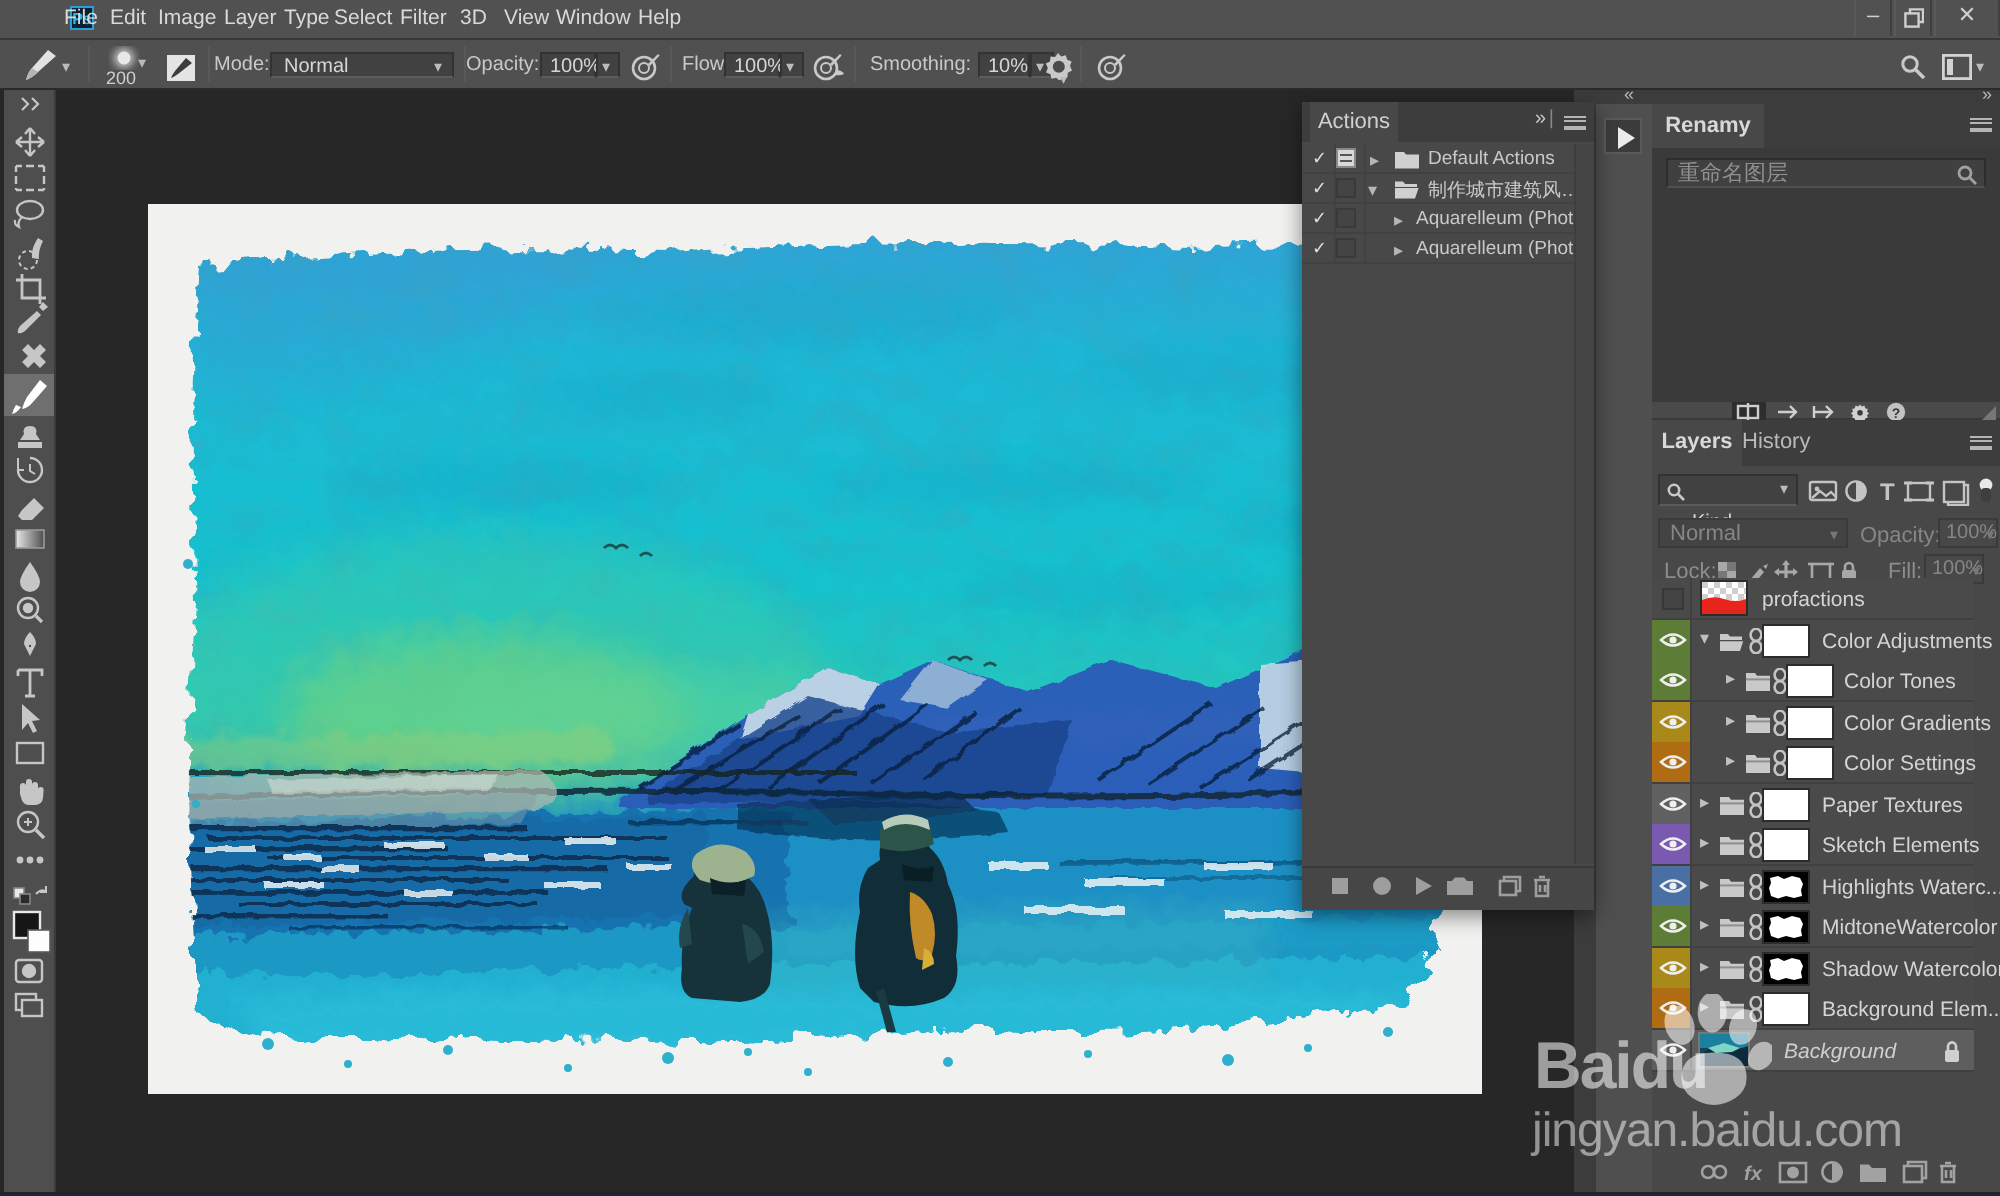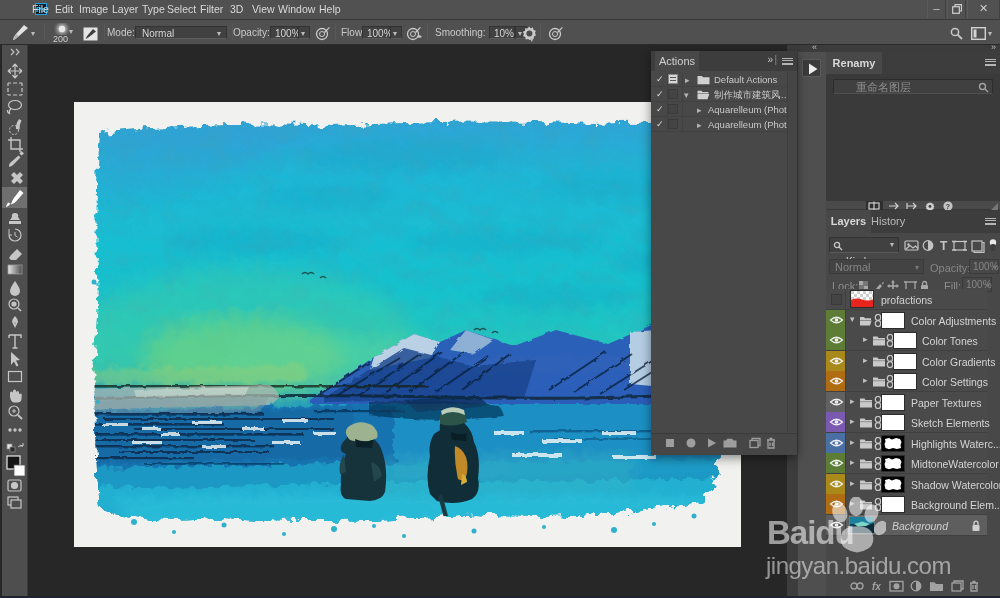--- a/index.html
+++ b/index.html
@@ -423,21 +423,21 @@
           <path d="M6,3.5 L14.5,9 L6,14.5 Z" fill="#ececec"></path>
         </svg></div>
     </div>
   <div id="rightdock">
 
     <div class="tstrip" style="top:0;height:22px;">
       <div class="ptab" style="left:0;top:0;width:56px;height:22px;line-height:22px;text-align:center;font-weight:bold;">Renamy</div>
       <div class="hamb" style="right:4px;top:7px;"></div>
     </div>
     <div class="abs" style="left:0;top:22px;width:174px;height:136px;background:#3a3a3a;">
-      <div class="abs" style="left:7px;top:5px;width:160px;height:15px;background:#404040;border:1px solid #2c2c2c;border-bottom-color:#505050;color:#8f8f8f;font-size:11px;line-height:14px;padding-left:22px;">重命名图层
+      <div class="abs" style="left:7px;top:5px;width:160px;height:15px;background:#404040;border:1px solid #2c2c2c;border-bottom-color:#505050;color:#8f8f8f;font-size:11px;line-height:14px;padding-left:5px;">重命名图层
         <svg style="position:absolute;right:3px;top:2px;" width="11" height="11" viewBox="0 0 11 11">
             <circle cx="4.5" cy="4.5" r="3" fill="none" stroke="#a0a0a0" stroke-width="1.4"></circle>
             <line x1="7" y1="7" x2="10" y2="10" stroke="#a0a0a0" stroke-width="1.4"></line>
           </svg>
       </div>
     </div>
     <div class="abs" style="left:0;top:148px;width:174px;height:10px;background:#4a4a4a;border-top:1px solid #3a3a3a;border-bottom:1px solid #393939;">
       <div class="abs" style="left:40px;top:0px;width:17px;height:10px;background:#2e2e2e;"></div>
       <svg class="abs" style="left:41px;top:0px;" width="100" height="10" viewBox="0 0 100 10">
         <g stroke="#cfcfcf" stroke-width="1.2" fill="none">

